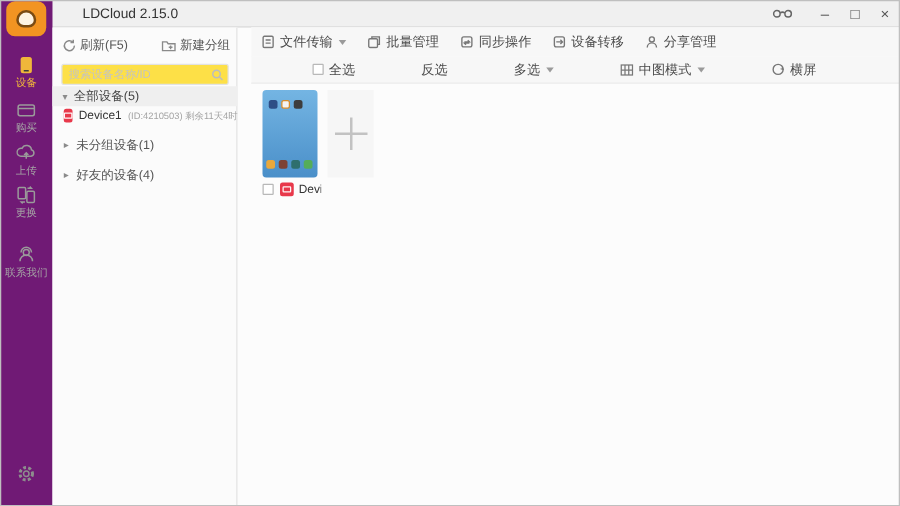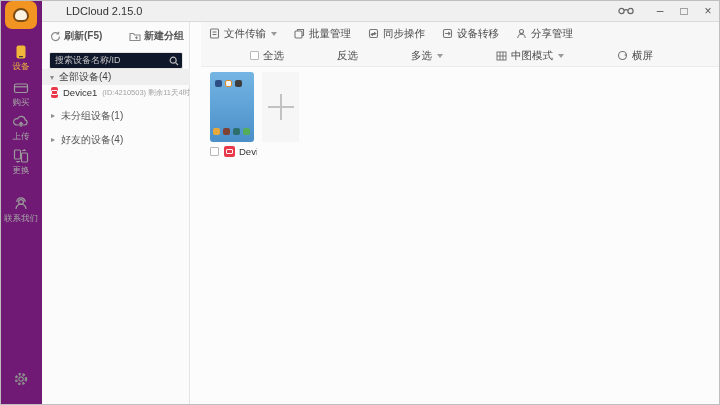--- a/index.html
+++ b/index.html
@@ -25,25 +25,25 @@
           border-radius:8px 8px 6px 6px; border:2px solid #7a4b12; }
   .rail-item { position:absolute; width:42px; text-align:center; color:#a5a5a5; }
   .rail-item .lbl { display:block; font-size:8.5px; line-height:10px; margin-top:1px; }
   .rail-item.active { color:#f0b73a; }
   .rail-item svg { display:block; margin:0 auto; }
   .gear { position:absolute; left:13px; top:371px; }
 
   
   .panel { position:absolute; left:42px; top:22px; width:148px; height:383px;
            background:#fbfbfb; border-right:1px solid #e4e4e4; }
-  .panel-actions { position:absolute; left:8px; top:7px; width:134px; display:flex; justify-content:space-between;font-weight:bold; }
+  .panel-actions { position:absolute; left:8px; top:7px; width:134px; display:flex; justify-content:space-between; }
   .p-btn { display:flex; align-items:center; gap:3px; font-size:10px; color:#555; }
   .search-wrap { position:absolute; left:7px; top:27px; width:134px; height:17px; }
   .search-wrap input { width:100%; height:100%; border:1px solid #e2e2e2; border-radius:2px;
-           background:#0f172a; font-size:9px; padding:0 16px 0 5px; color:#666;
+           background:#fde047; font-size:9px; padding:0 16px 0 5px; color:#666;
            font-family:"Liberation Sans", sans-serif; }
   .search-wrap input::placeholder { color:#c3c3c3; }
   .search-ico { position:absolute; right:4px; top:3px; }
   .group-hdr { position:absolute; left:0; top:47px; width:148px; height:16px; background:#efefef;
            display:flex; align-items:center; gap:5px; padding-left:8px; font-size:10px; color:#444; }
   .chev { font-size:8px; color:#8b8b8b; }
   .dev-row { position:absolute; left:0; top:63px; width:148px; height:15px;
            display:flex; align-items:center; }
   .badge { width:11px; height:11px; background:#e8394b; border-radius:2px; margin-left:9px;
            display:flex; align-items:center; justify-content:center; }
@@ -198,21 +198,21 @@
           <g fill="none" stroke="#bdbdbd" stroke-width="1.2">
             <circle cx="4.2" cy="4.2" r="3"></circle>
             <line x1="6.6" y1="6.6" x2="9" y2="9"></line>
           </g>
         </svg>
     </span>
   </div>
 
   <div class="group-hdr">
     <span class="chev">▾</span>
-    <span>全部设备(4)</span>
+    <span>全部设备(5)</span>
   </div>
 
   <div class="dev-row">
     <span class="badge">
         <span class="badge-inner"></span>
       </span>
     <span class="dev-name">Device1</span>
     <span class="dev-meta">(ID:4210503) 剩余11天4时</span>
   </div>
 

